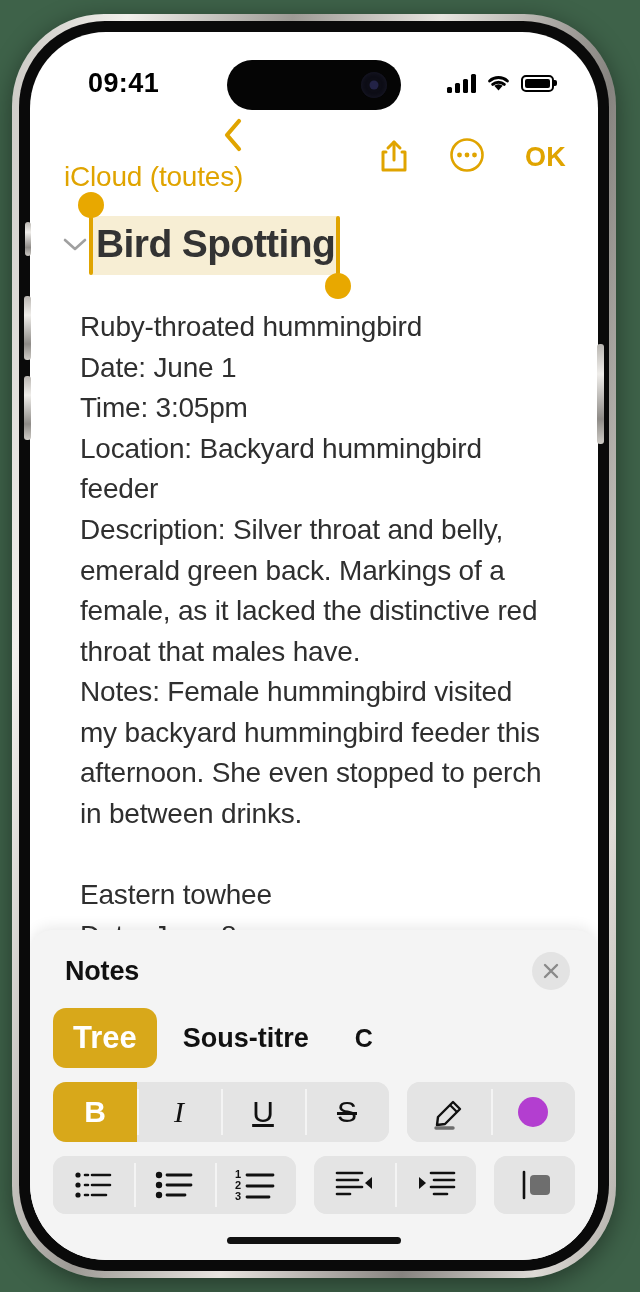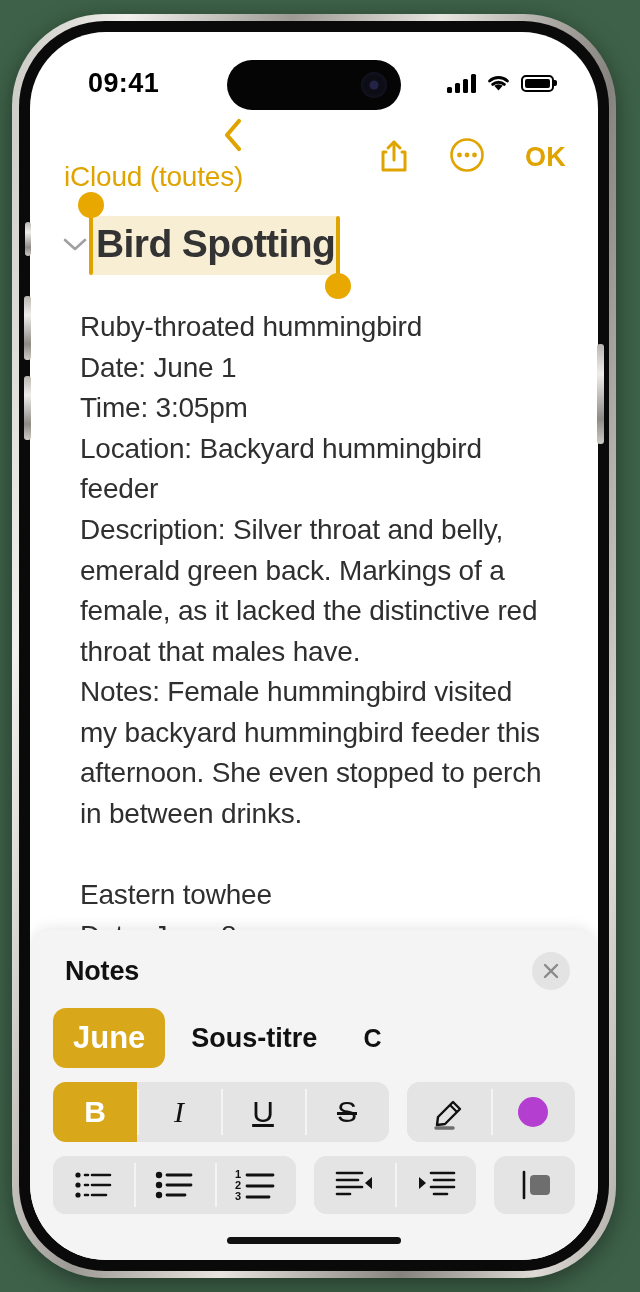--- a/index.html
+++ b/index.html
@@ -423,21 +423,21 @@
         <div id="format-header">
           <div id="format-title">Notes</div>
           <div id="format-close-button">
             <svg width="20" height="20" viewBox="0 0 20 20">
               <path d="M4 4 L16 16 M16 4 L4 16" stroke="#8a8a8a" stroke-width="2.4" stroke-linecap="round"></path>
             </svg>
           </div>
         </div>
 
         <div id="style-row">
-          <div class="style-chip selected" id="style-chip-0">June</div>
+          <div class="style-chip selected" id="style-chip-0">Tree</div>
           <div class="style-chip" id="style-chip-1">Sous-titre</div>
           <div class="style-chip" id="style-chip-3">C</div>
         </div>
 
         <div class="seg-row" id="fmt-row-1">
           <div class="seg-group">
             <div class="seg-btn active">
               <span class="glyph" style="font-weight:bold;">B</span>
             </div>
             <div class="seg-btn">

